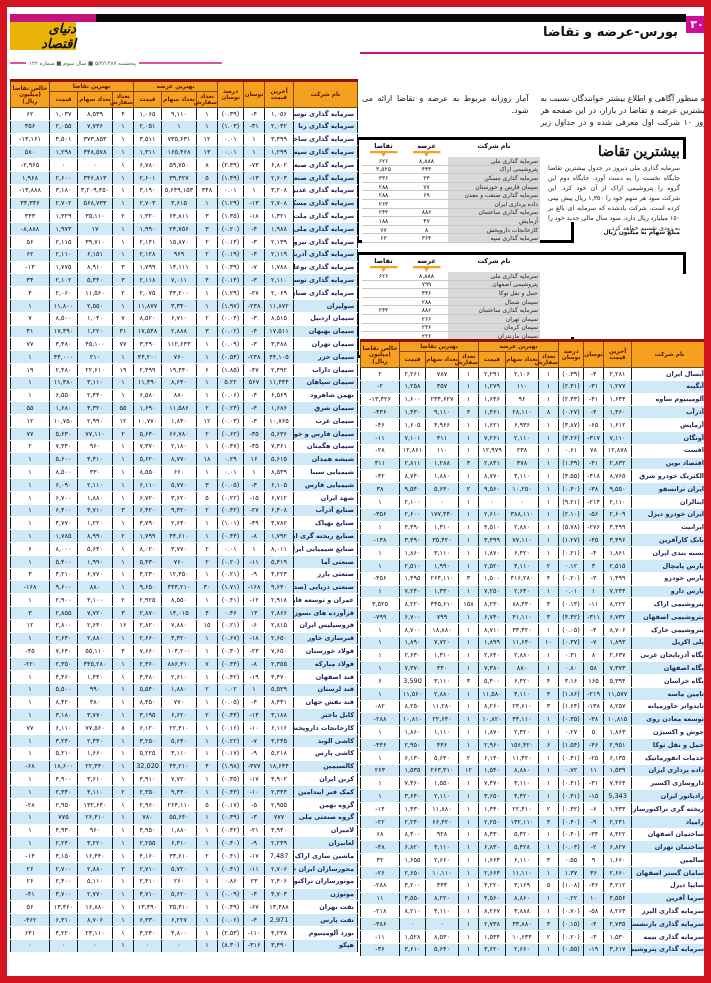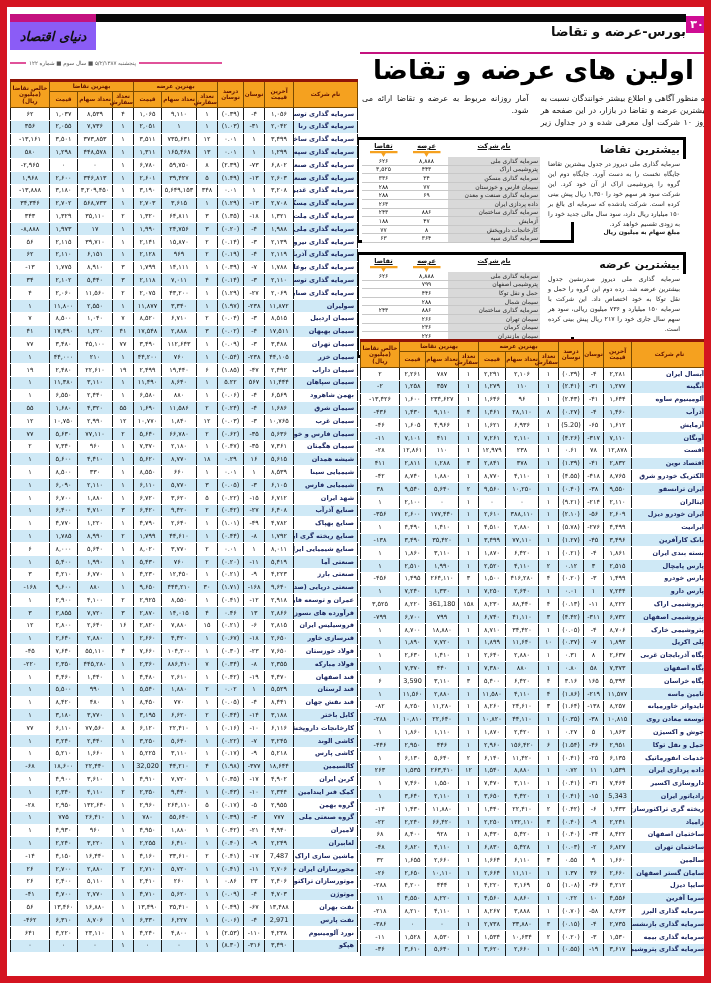--- a/index.html
+++ b/index.html
@@ -3,43 +3,43 @@
 <meta charset="utf-8">
 <style>
   html,body{margin:0;padding:0;background:#eee;}
   .paper{position:relative;width:711px;height:983px;box-sizing:border-box;
     background:#fff;border:7px solid #d41420;overflow:hidden;
     font-family:"DejaVu Sans",sans-serif;direction:rtl;}
   .abs{position:absolute;}
   
   .bar-magenta{left:3px;top:7px;width:86px;height:8px;background:#c4127f;}
   .bar-black{left:89px;top:7px;width:590px;height:8px;background:#0a0a0a;}
-  .logo{left:3px;top:15px;width:86px;height:28px;background:#8b5cf6;
+  .logo{left:3px;top:15px;width:66px;height:28px;background:#eab308;
     display:flex;align-items:center;justify-content:center;
     font-family:"DejaVu Serif",serif;font-style:italic;font-weight:bold;font-size:13px;color:#111;}
   .pagenum{left:679px;top:9px;width:22px;height:17px;background:#cf0d93;color:#fff;
     font-weight:bold;font-size:11px;display:flex;align-items:center;justify-content:center;}
-  .section-label{right:18px;top:17px;font-size:13px;font-weight:bold;color:#111;}
+  .section-label{right:26px;top:17px;font-size:13px;font-weight:bold;color:#111;}
   .rule-magenta{left:353px;top:45px;width:347px;height:2px;background:#c4127f;}
   .dateline{left:3px;top:53px;width:212px;display:flex;align-items:center;gap:3px;}
   .dateline .ln{height:2px;background:#e0529a;}
   .dateline .t{font-size:5.5px;color:#555;white-space:nowrap;}
   .main-title{left:353px;top:48px;width:347px;text-align:center;
     font-size:26px;font-weight:bold;color:#000;letter-spacing:-1px;}
   .intro{left:355px;top:86px;width:345px;height:44px;font-size:8px;line-height:1.5;
     text-align:justify;column-count:2;column-gap:12px;color:#111;}
   
   .box{width:330px;height:106px;}
   .box .blk{position:absolute;background:#000;}
   .box .text-zone{position:absolute;right:6px;top:6px;width:132px;}
-  .box h3{margin:0 0 3px 0;font-size:11px;font-weight:bold;color:#111;}
+  .box h3{margin:0 0 3px 0;font-size:14px;font-weight:bold;color:#111;font-family:Liberation Serif, serif;}
   .box .body{font-size:6.3px;line-height:1.6;text-align:justify;color:#222;}
   .box .note{position:absolute;right:6px;bottom:8px;font-size:6px;font-weight:bold;color:#111;}
   .mini{position:absolute;left:6px;top:5px;border-collapse:collapse;width:178px;table-layout:fixed;}
-  .mini th{font-size:6.5px;font-weight:bold;color:#111;padding:0;vertical-align:top;text-decoration:underline;}
+  .mini th{font-size:6.5px;font-weight:bold;color:#111;padding:0;vertical-align:top;}
   .mini .arrow{display:block;margin:1px auto 0 auto;width:28px;height:6px;background:#f5a11f;
     clip-path:polygon(0 0,100% 0,100% 38%,58% 38%,50% 100%,42% 38%,0 38%);}
   .mini td{font-size:6px;height:7.6px;line-height:1;padding:0 2px;border-bottom:1px solid #c8c8c8;}
   .mini td.name{background:#d9d9d9;text-align:right;color:#222;}
   .mini td.val{direction:ltr;text-align:center;background:#fff;color:#111;}
   
   .bt{border-collapse:collapse;table-layout:fixed;background:#fff;
     border:1px solid #1a1a1a;border-top:3px solid #8f1408;}
   .bt th{background:#f5a11f;color:#5e0e00;font-weight:bold;font-size:5.8px;
     border:1px solid #7a4a00;padding:1px 0;line-height:1.15;}
@@ -61,21 +61,20 @@
   <div class="abs logo">دنیای اقتصاد</div>
   <div class="abs pagenum">۳۰</div>
   <div class="abs section-label">بورس-عرضه و تقاضا</div>
   <div class="abs rule-magenta"></div>
   <div class="abs dateline">
     <span class="ln" style="flex:1"></span>
     <span class="t">پنجشنبه ۵/۲/۱۳۸۷ ■ سال سوم ■ شماره ۱۲۲</span>
     <span class="ln" style="width:16px"></span>
   </div>
 
-  <div class="abs main-title">اولین های عرضه و تقاضا</div>
   <div class="abs intro">به منظور آگاهی و اطلاع بیشتر خوانندگان نسبت به بیشترین عرضه و تقاضا در بازار، در این صفحه هر روز ۱۰ شرکت اول معرفی شده و در جداول زیر آمار روزانه مربوط به عرضه و تقاضا ارائه می شود.</div>
 
   <div class="abs box" style="left:349px;top:130px;">
     <div class="blk" style="left:0;top:0;width:330px;height:3px;"></div>
     <div class="blk" style="left:0;top:0;width:3px;height:106px;"></div>
     <div class="blk" style="left:327px;top:0;width:3px;height:22px;"></div>
     <div class="blk" style="left:0;top:103px;width:218px;height:3px;"></div>
     <div class="blk" style="left:215px;top:85px;width:3px;height:21px;"></div>
     <table class="mini">
       <colgroup>
@@ -215,24 +214,20 @@
             <td class="val">۱۹۳</td>
             <td class="val"></td>
           </tr>
           <tr>
             <td class="name">صنعتی دریایی (صدرا)</td>
             <td class="val">۱۶۸</td>
             <td class="val"></td>
           </tr>
         </tbody>
     </table>
-    <div class="text-zone">
-      <h3>بیشترین عرضه</h3>
-      <div class="body">سرمایه گذاری ملی دیروز صدرنشین جدول بیشترین عرضه شد. رده دوم این گروه را حمل و نقل توکا به خود اختصاص داد. این شرکت با سرمایه ۱۵۰ میلیارد و ۷۳۶ میلیون ریالی، سود هر سهم سال جاری خود را ۲۱۷ ریال پیش بینی کرده است.</div>
-    </div>
     <div class="note">مبلغ سهام به میلیون ریال</div>
   </div>
 
   <table class="bt abs rt">
     <colgroup>
       <col style="width:76px">
         <col style="width:28px">
         <col style="width:20px">
         <col style="width:25px">
       <col style="width:20px">
@@ -312,21 +307,21 @@
           <td>۱,۴۶۱</td>
           <td>۴</td>
           <td>۹,۱۱۰</td>
           <td>۱,۴۳۰</td>
           <td>-۴۳۶</td>
         </tr>
         <tr>
           <td class="name">آزمایش</td>
           <td>۱,۶۱۲</td>
           <td>-۶۵</td>
-          <td>(5.20)</td>
+          <td>(۳.۸۷)</td>
           <td>۱</td>
           <td>۶,۹۳۶</td>
           <td>۱,۶۲۱</td>
           <td>۱</td>
           <td>۴,۹۶۶</td>
           <td>۱,۶۰۵</td>
           <td>-۴۶</td>
         </tr>
         <tr class="alt">
           <td class="name">آونگان</td>
@@ -499,21 +494,21 @@
         </tr>
         <tr>
           <td class="name">پتروشیمی اراک</td>
           <td>۸,۲۲۲</td>
           <td>-۱۱</td>
           <td>(۰.۱۳)</td>
           <td>۴</td>
           <td>۸۸,۴۴۰</td>
           <td>۸,۲۳۰</td>
           <td>۱۵۸</td>
-          <td>361,180</td>
+          <td>۴۴۵,۶۱۰</td>
           <td>۸,۲۲۰</td>
           <td>۳,۵۲۵</td>
         </tr>
         <tr class="alt">
           <td class="name">پتروشیمی اصفهان</td>
           <td>۶,۷۳۲</td>
           <td>-۳۱۱</td>
           <td>(۴.۴۲)</td>
           <td>۳</td>
           <td>۴۱,۱۱۰</td>

